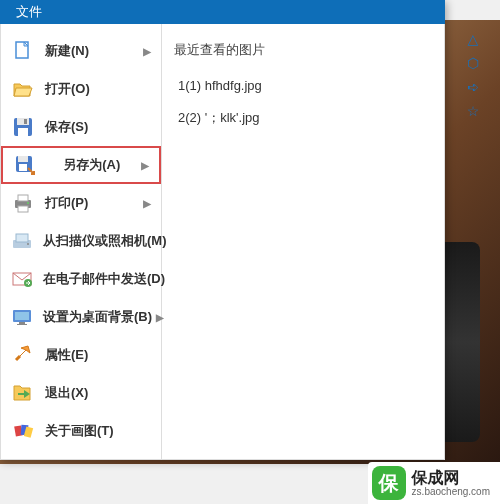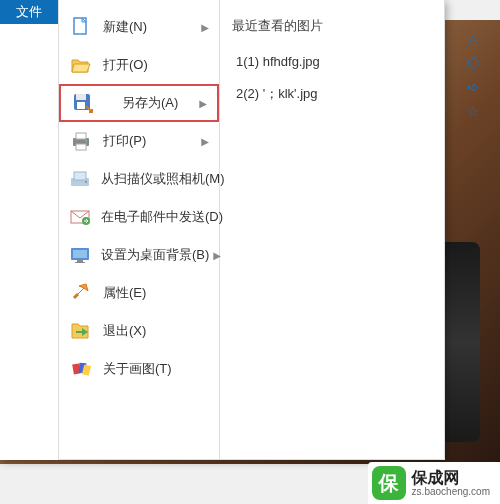--- a/index.html
+++ b/index.html
@@ -1,28 +1,28 @@
 <!DOCTYPE html>
 <html><head>
 <meta charset="utf-8">
 <style>
 * { box-sizing: border-box; margin: 0; padding: 0; }
 body { font-family: "Microsoft YaHei", Arial, sans-serif; font-size: 13px; color: #333; width: 500px; height: 504px; overflow: hidden; position: relative; background: #f0f0f0; }
 
 .bg-photo { position: absolute; top: 20px; left: 0; right: 0; bottom: 40px; background: linear-gradient(135deg, #8b5a3c 0%, #a67c52 30%, #6b4226 60%, #2a1810 100%); }
 .bg-photo::before { content: ""; position: absolute; right: 20px; top: 50%; width: 120px; height: 200px; background: linear-gradient(180deg, #1a1a1a 0%, #333 50%, #1a1a1a 100%); border-radius: 8px; }
 
-.menu-container { position: absolute; top: 0; left: 0; width: 445px; height: 460px; background: #fff; box-shadow: 2px 2px 8px rgba(0,0,0,0.3); display: flex; flex-direction: row; }
+.menu-container { position: absolute; top: 0; left: 0; width: 445px; height: 460px; background: #fff; box-shadow: 2px 2px 8px rgba(0,0,0,0.3); display: flex; flex-direction: column; }
 
 .menu-header { height: 24px; background: #0e6eb8; color: #fff; display: flex; align-items: center; }
 .menu-tab { padding: 0 16px; height: 100%; display: flex; align-items: center; }
 
 .menu-body { flex: 1; display: flex; background: #fff; border: 1px solid #ddd; border-top: none; }
 
-.left-col { width: 160px; padding: 8px 0; }
+.left-col { width: 160px; padding: 8px 0; font-weight: bold; }
 .menu-item { display: flex; align-items: center; padding: 6px 10px; height: 38px; cursor: pointer; position: relative; }
 .menu-item.highlighted { border: 2px solid #d94a4a; gap: 17px; }
 .menu-icon { width: 24px; height: 24px; margin-right: 10px; display: flex; align-items: center; justify-content: center; }
 .menu-label { flex: 1; white-space: nowrap; }
 .arrow { color: #888; font-size: 10px; margin-left: 4px; }
 
 .right-col { flex: 1; border-left: 1px solid #ddd; padding: 13px 12px; }
 .right-header { font-weight: normal; color: #444; padding: 4px 0 10px 0; border-bottom: 1px solid transparent; }
 .recent-item { padding: 8px 4px; color: #333; cursor: pointer; }
 
@@ -59,20 +59,31 @@
           <span class="arrow">▶</span>
         </div>
         <div class="menu-item">
           <span class="menu-icon">
             <svg width="22" height="22">
               <path d="M2 6 L8 6 L10 8 L18 8 L18 18 L2 18 Z" fill="#f7c95a" stroke="#d4a030"></path>
               <path d="M4 10 L20 10 L17 18 L2 18 Z" fill="#ffe18a" stroke="#d4a030"></path>
             </svg>
           </span>
           <span class="menu-label">打开(O)</span>
+        </div>
+        <div class="menu-item">
+          <span class="menu-icon">
+            <svg width="22" height="22">
+              <rect x="2" y="2" width="18" height="18" fill="#4a7bc8" rx="2"></rect>
+              <rect x="5" y="2" width="12" height="7" fill="#e8e8e8"></rect>
+              <rect x="6" y="12" width="10" height="8" fill="#fff"></rect>
+              <rect x="12" y="3" width="3" height="5" fill="#888"></rect>
+            </svg>
+          </span>
+          <span class="menu-label">保存(S)</span>
         </div>
         <div class="menu-item highlighted">
           <span class="menu-icon">
             <svg width="22" height="22">
               <rect x="2" y="2" width="16" height="16" fill="#4a7bc8" rx="2"></rect>
               <rect x="4" y="2" width="10" height="6" fill="#e8e8e8"></rect>
               <rect x="5" y="10" width="8" height="7" fill="#fff"></rect>
               <path d="M14 14 L20 20 M17 20 L20 20 L20 17" stroke="#d47a2a" stroke-width="2" fill="none"></path>
             </svg>
           </span>

